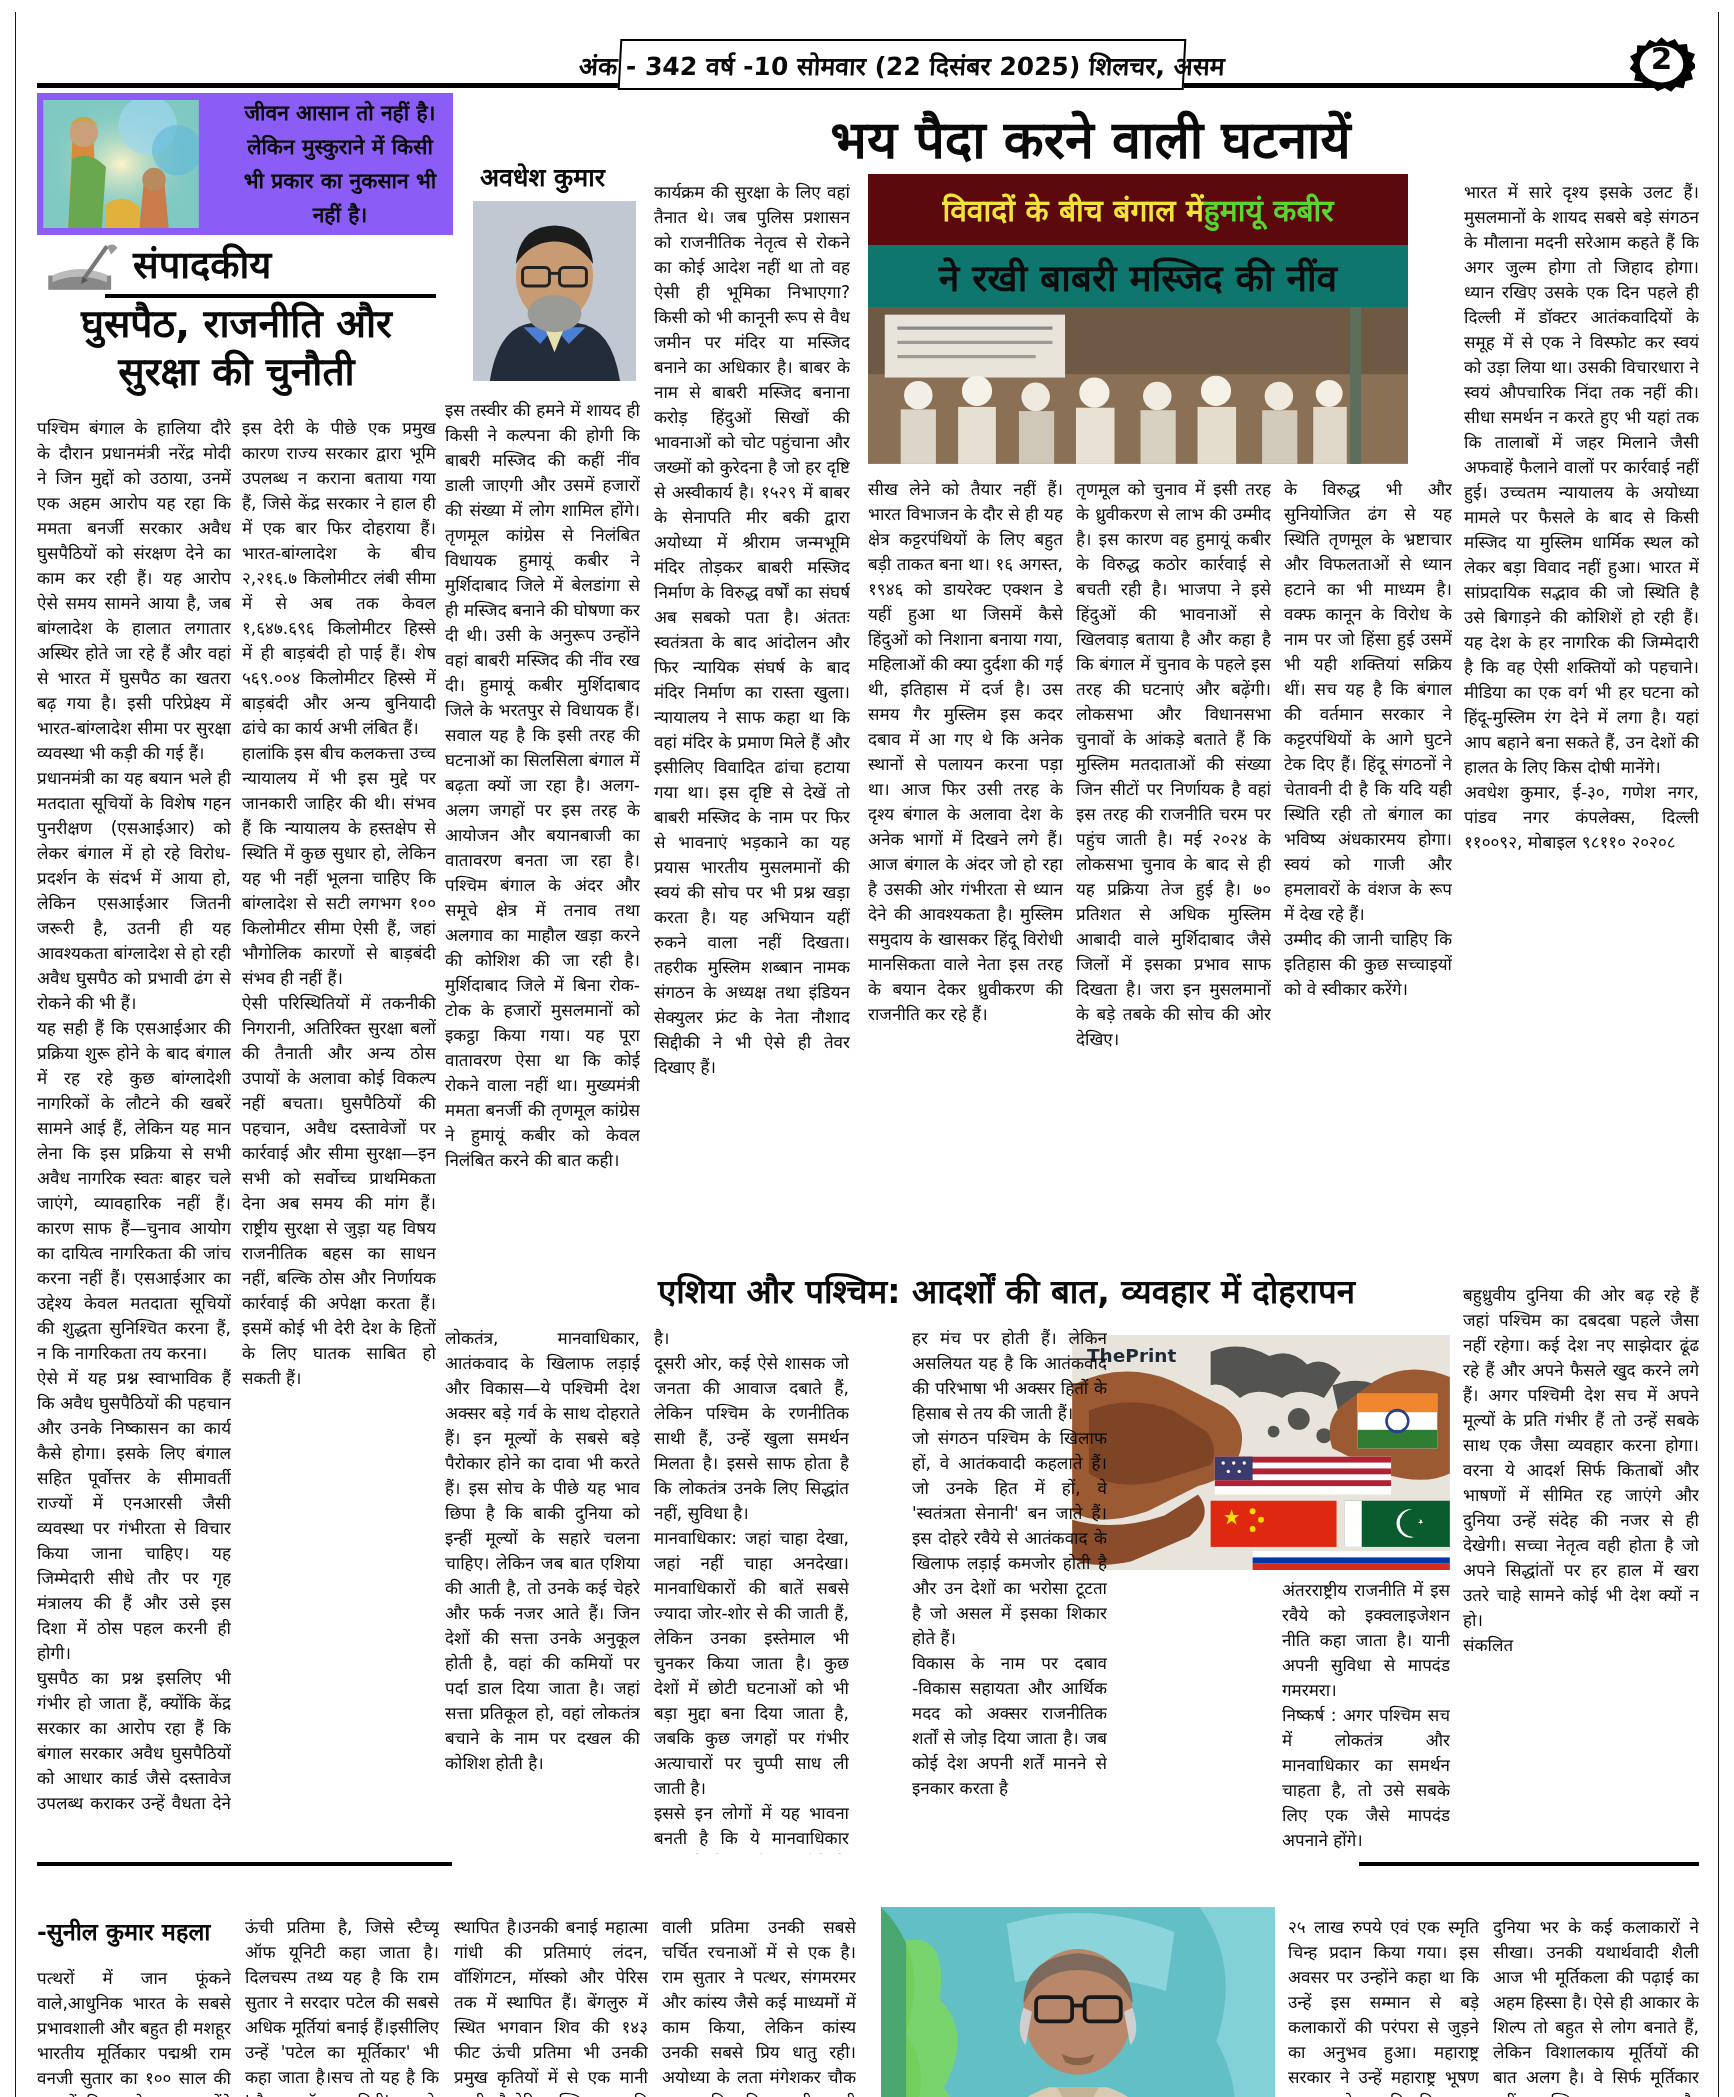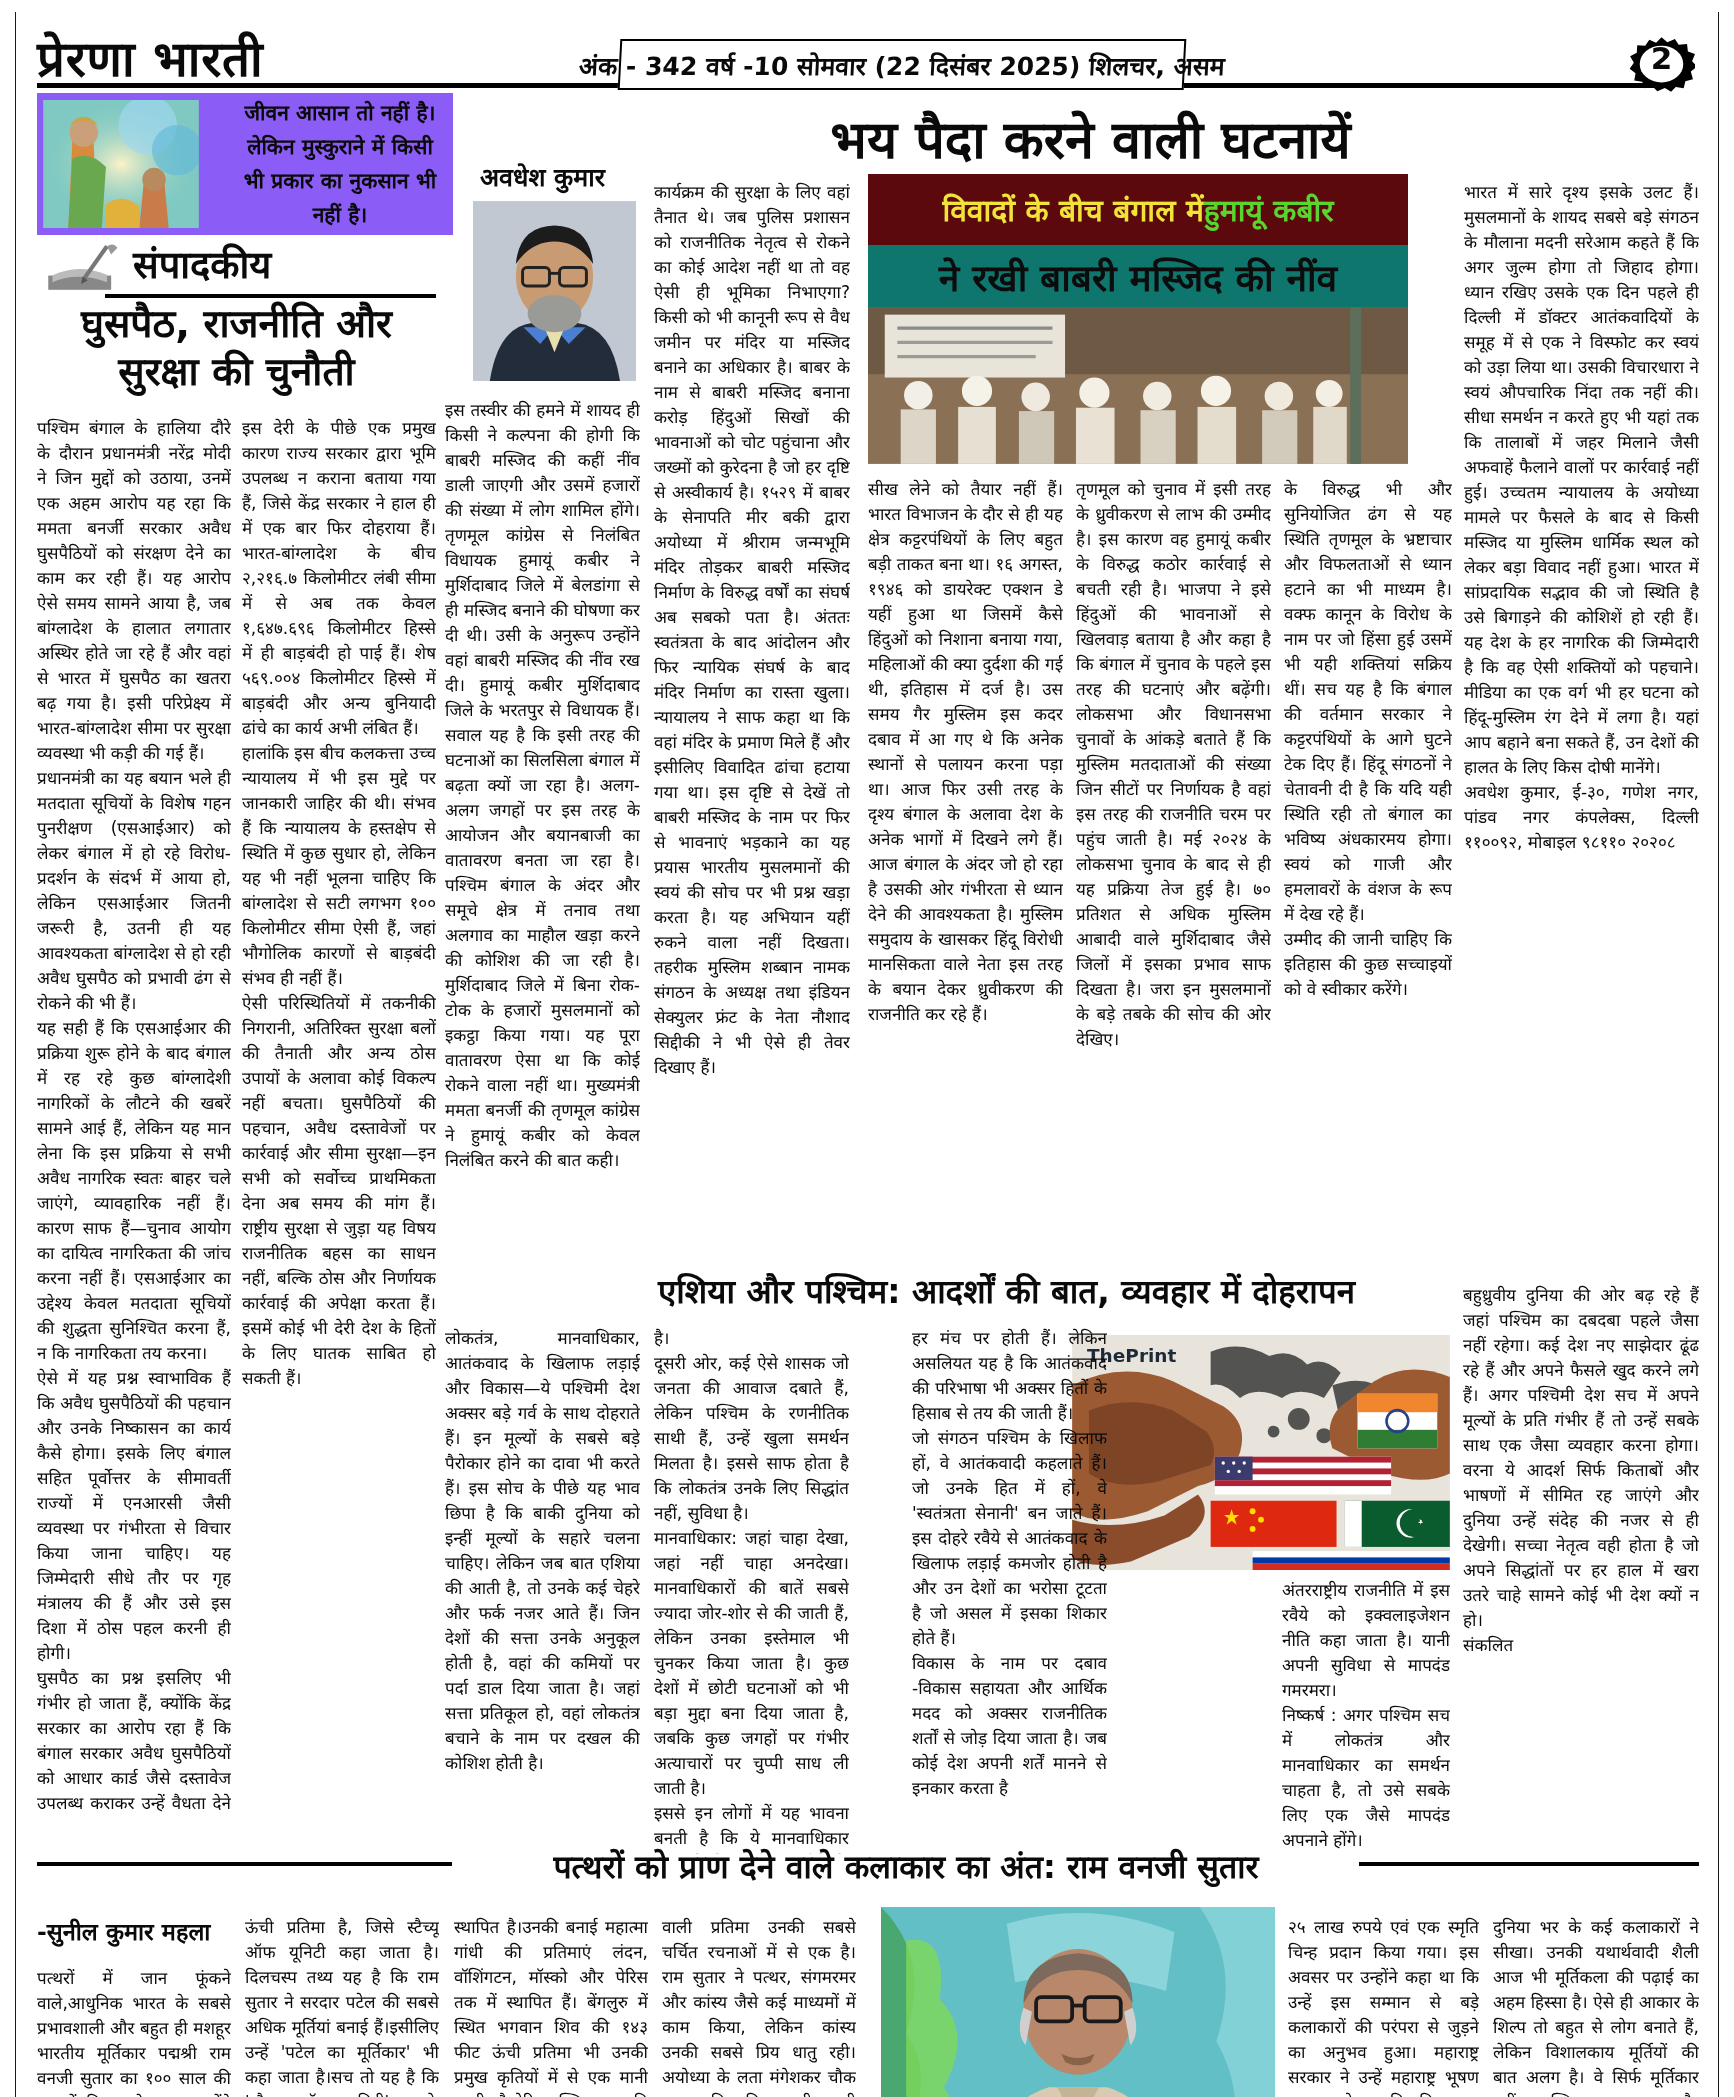--- a/index.html
+++ b/index.html
@@ -33,21 +33,20 @@
   .bothead{left:457px;top:1844px;width:898px;text-align:center;font-size:32px;font-weight:800;white-space:nowrap;}
   .sbyline{font-size:23.5px;font-weight:800;margin-bottom:19px;white-space:nowrap;}
   .credit{position:absolute;left:15px;top:10px;font-size:18.5px;font-weight:700;color:#1d2a3a;}
 </style>
 </head>
 <body>
 
 <div class="page">
   <div class="frame"></div>
 
-  <div class="abs masthead">प्रेरणा भारती</div>
   <div class="abs hrule" style="left:37px;top:83px;width:1629px;height:4.6px;"></div>
   <div class="abs issuebox">अंक - 342 वर्ष -10  सोमवार (22 दिसंबर 2025) शिलचर, असम</div>
   <div class="abs badge">
     <svg width="67" height="55" viewBox="0 0 160 130">
       <polygon fill="#000" points="80,0 94,12 112,4 121,18 141,16 143,34 160,40 153,57 165,70 150,82 155,100 137,105 133,122 114,119 103,130 88,121 70,129 58,117 40,122 34,106 15,103 18,86 4,75 14,61 5,45 21,37 22,19 41,20 51,6 67,13"></polygon>
       <ellipse cx="80" cy="64" rx="52" ry="44" fill="#fff"></ellipse>
     </svg>
     <div class="badge-num">2</div>
   </div>
 
@@ -216,21 +215,20 @@
   <div class="col" style="left:864px;top:1326px;width:195px;height:528px;margin-left:48px;">हर मंच पर होती हैं। लेकिन असलियत यह है कि आतंकवाद की परिभाषा भी अक्सर हितों के हिसाब से तय की जाती हैं।
 जो संगठन पश्चिम के खिलाफ हों, वे आतंकवादी कहलाते हैं। जो उनके हित में हों, वे 'स्वतंत्रता सेनानी' बन जाते हैं। इस दोहरे रवैये से आतंकवाद के खिलाफ लड़ाई कमजोर होती है और उन देशों का भरोसा टूटता है जो असल में इसका शिकार होते हैं।
 विकास के नाम पर दबाव -विकास सहायता और आर्थिक मदद को अक्सर राजनीतिक शर्तों से जोड़ दिया जाता है। जब कोई देश अपनी शर्तें मानने से इनकार करता है</div>
   <div class="col" style="left:1282px;top:1578px;width:168px;height:275px;">अंतरराष्ट्रीय राजनीति में इस रवैये को इक्वलाइजेशन नीति कहा जाता है। यानी अपनी सुविधा से मापदंड गमरमरा।
 निष्कर्ष : अगर पश्चिम सच में लोकतंत्र और मानवाधिकार का समर्थन चाहता है, तो उसे सबके लिए एक जैसे मापदंड अपनाने होंगे।</div>
   <div class="col" style="left:1463px;top:1283px;width:236px;height:571px;">बहुध्रुवीय दुनिया की ओर बढ़ रहे हैं जहां पश्चिम का दबदबा पहले जैसा नहीं रहेगा। कई देश नए साझेदार ढूंढ रहे हैं और अपने फैसले खुद करने लगे हैं। अगर पश्चिमी देश सच में अपने मूल्यों के प्रति गंभीर हैं तो उन्हें सबके साथ एक जैसा व्यवहार करना होगा। वरना ये आदर्श सिर्फ किताबों और भाषणों में सीमित रह जाएंगे और दुनिया उन्हें संदेह की नजर से ही देखेगी। सच्चा नेतृत्व वही होता है जो अपने सिद्धांतों पर हर हाल में खरा उतरे चाहे सामने कोई भी देश क्यों न हो।
 संकलित</div>
 
   <div class="abs hrule" style="left:37px;top:1862px;width:415px;height:4.2px;"></div>
   <div class="abs hrule" style="left:1359px;top:1862px;width:340px;height:4.2px;"></div>
-  <div class="abs bothead">पत्थरों को प्राण देने वाले कलाकार का अंत: राम वनजी सुतार</div>
 
   <div class="abs" style="left:37px;top:1915px;width:194px;">
     <div class="sbyline">-सुनील कुमार महला</div>
     <div class="col" style="position:relative;width:194px;height:747px;">पत्थरों में जान फूंकने वाले,आधुनिक भारत के सबसे प्रभावशाली और बहुत ही मशहूर भारतीय मूर्तिकार पद्मश्री राम वनजी सुतार का १०० साल की उम्र में निधन हो गया। उन्होंने १९ दिसंबर २०२५ की मध्य रात्रि को नोएडा स्थित अपने निवास पर आखिरी सांस ली। यहां यह उल्लेखनीय है कि राम सुतार ने केवल भारत ही नहीं, बल्कि आस्ट्रेलिया, फ्रांस, अमेरिका, रूस और इंग्लैंड सहित दुनिया के कई देशों में महात्मा गांधी की प्रतिमाएं स्थापित कर भारत का नाम रोशन किया है। वे ऐसे महान कलाकार थे जो कभी नहीं रुके। उनका कहना था- 'कला बोलती है, कलाकार नहीं।' उनकी रचनात्मकता के लिए उन्हें पद्म विभूषण भी प्रदान किया गया। उल्लेखनीय है कि उनके बेटे अनिल सुतार भी मूर्तिकार हैं और 'स्टैच्यू ऑफ यूनिटी' जैसे प्रोजेक्ट्स में पिता के साथ काम कर चुके हैं। उनके अनुसार, 'इतिहास के व्यक्तित्व को उनका काम अमर बनाए रखेगा।'</div>
   </div>
   <div class="col" style="left:245px;top:1915px;width:194px;height:776px;">ऊंची प्रतिमा है, जिसे स्टैच्यू ऑफ यूनिटी कहा जाता है। दिलचस्प तथ्य यह है कि राम सुतार ने सरदार पटेल की सबसे अधिक मूर्तियां बनाई हैं।इसीलिए उन्हें 'पटेल का मूर्तिकार' भी कहा जाता है।सच तो यह है कि 'स्टैच्यू ऑफ यूनिटी' उनके जीवन का शिखर कार्य है। वास्तव में, उन्होंने अपनी मूर्तिकला से भारतीय इतिहास, संस्कृति और महान व्यक्तित्वों को जीवंत किया। पाठकों को बताता चलूं कि राम सुतार का जन्म महाराष्ट्र के धुलिया जिले के गोंदूर गांव में एक साधारण गरीब परिवार में १९ फरवरी १९२५ को हुआ था। बचपन से ही उनमें मिट्टी को आकार देने की अद्भुत प्रतिभा थी। उन्होंने गांधी जी, डॉ. अंबेडकर की भी कई मूर्तियां बनाईं, जिनमें से एक मुंबई के चैत्यभूमि में, तथा संसद परिसर सहित बहुत से स्थानों में स्थित हैं।</div>
   <div class="col" style="left:454px;top:1915px;width:194px;height:776px;">स्थापित है।उनकी बनाई महात्मा गांधी की प्रतिमाएं लंदन, वॉशिंगटन, मॉस्को और पेरिस तक में स्थापित हैं। बेंगलुरु में स्थित भगवान शिव की १४३ फीट ऊंची प्रतिमा भी उनकी प्रमुख कृतियों में से एक मानी जाती है।पेरिस स्थित छत्रपति शिवाजी की १०० फीट ऊंची प्रतिमा भी उनकी कृतियों में से एक है। इतना ही नहीं, पटना में गंगा तट पर स्थापित गांधी जी की भव्य प्रतिमा का श्रेय भी उनको ही जाता है। उनकी बनाई गई संसद भवन परिसर में स्थित मौलाना आजाद, इंदिरा गांधी, जवाहरलाल नेहरू आदि की प्रतिमाएं भी विशिष्ट पहचान रखती हैं। गांधी सागर बांध परिसर में स्थापित चंबल देवी की महाकाय प्रतिमा उनके आरंभिक जीवन की ध्यान मुद्रा</div>
   <div class="col" style="left:662px;top:1915px;width:194px;height:776px;">वाली प्रतिमा उनकी सबसे चर्चित रचनाओं में से एक है। राम सुतार ने पत्थर, संगमरमर और कांस्य जैसे कई माध्यमों में काम किया, लेकिन कांस्य उनकी सबसे प्रिय धातु रही। अयोध्या के लता मंगेशकर चौक पर स्थापित विशाल वीणा भी उनकी कला का अद्भुत नमूना है। बहुत कम लोगों को ज्ञात तथ्य है कि उन्होंने हजारों मूर्तियां बनाईं, पर अधिकांश पर हस्ताक्षर नहीं किए। विशाल प्रतिमाओं में भी वे चेहरे की भावनाओं को जीवंत रखने के माहिर थे। उनके द्वारा बनाई गई गंगा-यमुना की मूर्तियां आज भी कला प्रेमियों के आकर्षण का केंद्र बनी हुई हैं।</div>
 
   <div class="col" style="left:1288px;top:1915px;width:191px;height:776px;">२५ लाख रुपये एवं एक स्मृति चिन्ह प्रदान किया गया। इस अवसर पर उन्होंने कहा था कि उन्हें इस सम्मान से बड़े कलाकारों की परंपरा से जुड़ने का अनुभव हुआ। महाराष्ट्र सरकार ने उन्हें महाराष्ट्र भूषण पुरस्कार से सम्मानित किया था। इसके अलावा टैगोर सांस्कृतिक सद्भाव पुरस्कार, पद्मश्री व पद्मभूषण जैसे अलंकरण भी उन्हें मिले। मुख्यमंत्री देवेंद्र फडणवीस, उपमुख्यमंत्री एकनाथ शिंदे, उपमुख्यमंत्री अजित पवार समेत महाराष्ट्र के सांस्कृतिक कार्य मंत्री आशीष शेलार ने उनके निधन को कला जगत की अपूरणीय क्षति बताया है। उनकी स्मृति में संग्रहालय बनाने की घोषणा भी की गई है। वे भारत ही नहीं, विश्व मूर्तिकला के इतिहास में एक महान शिल्पकार थे, जिनसे</div>

